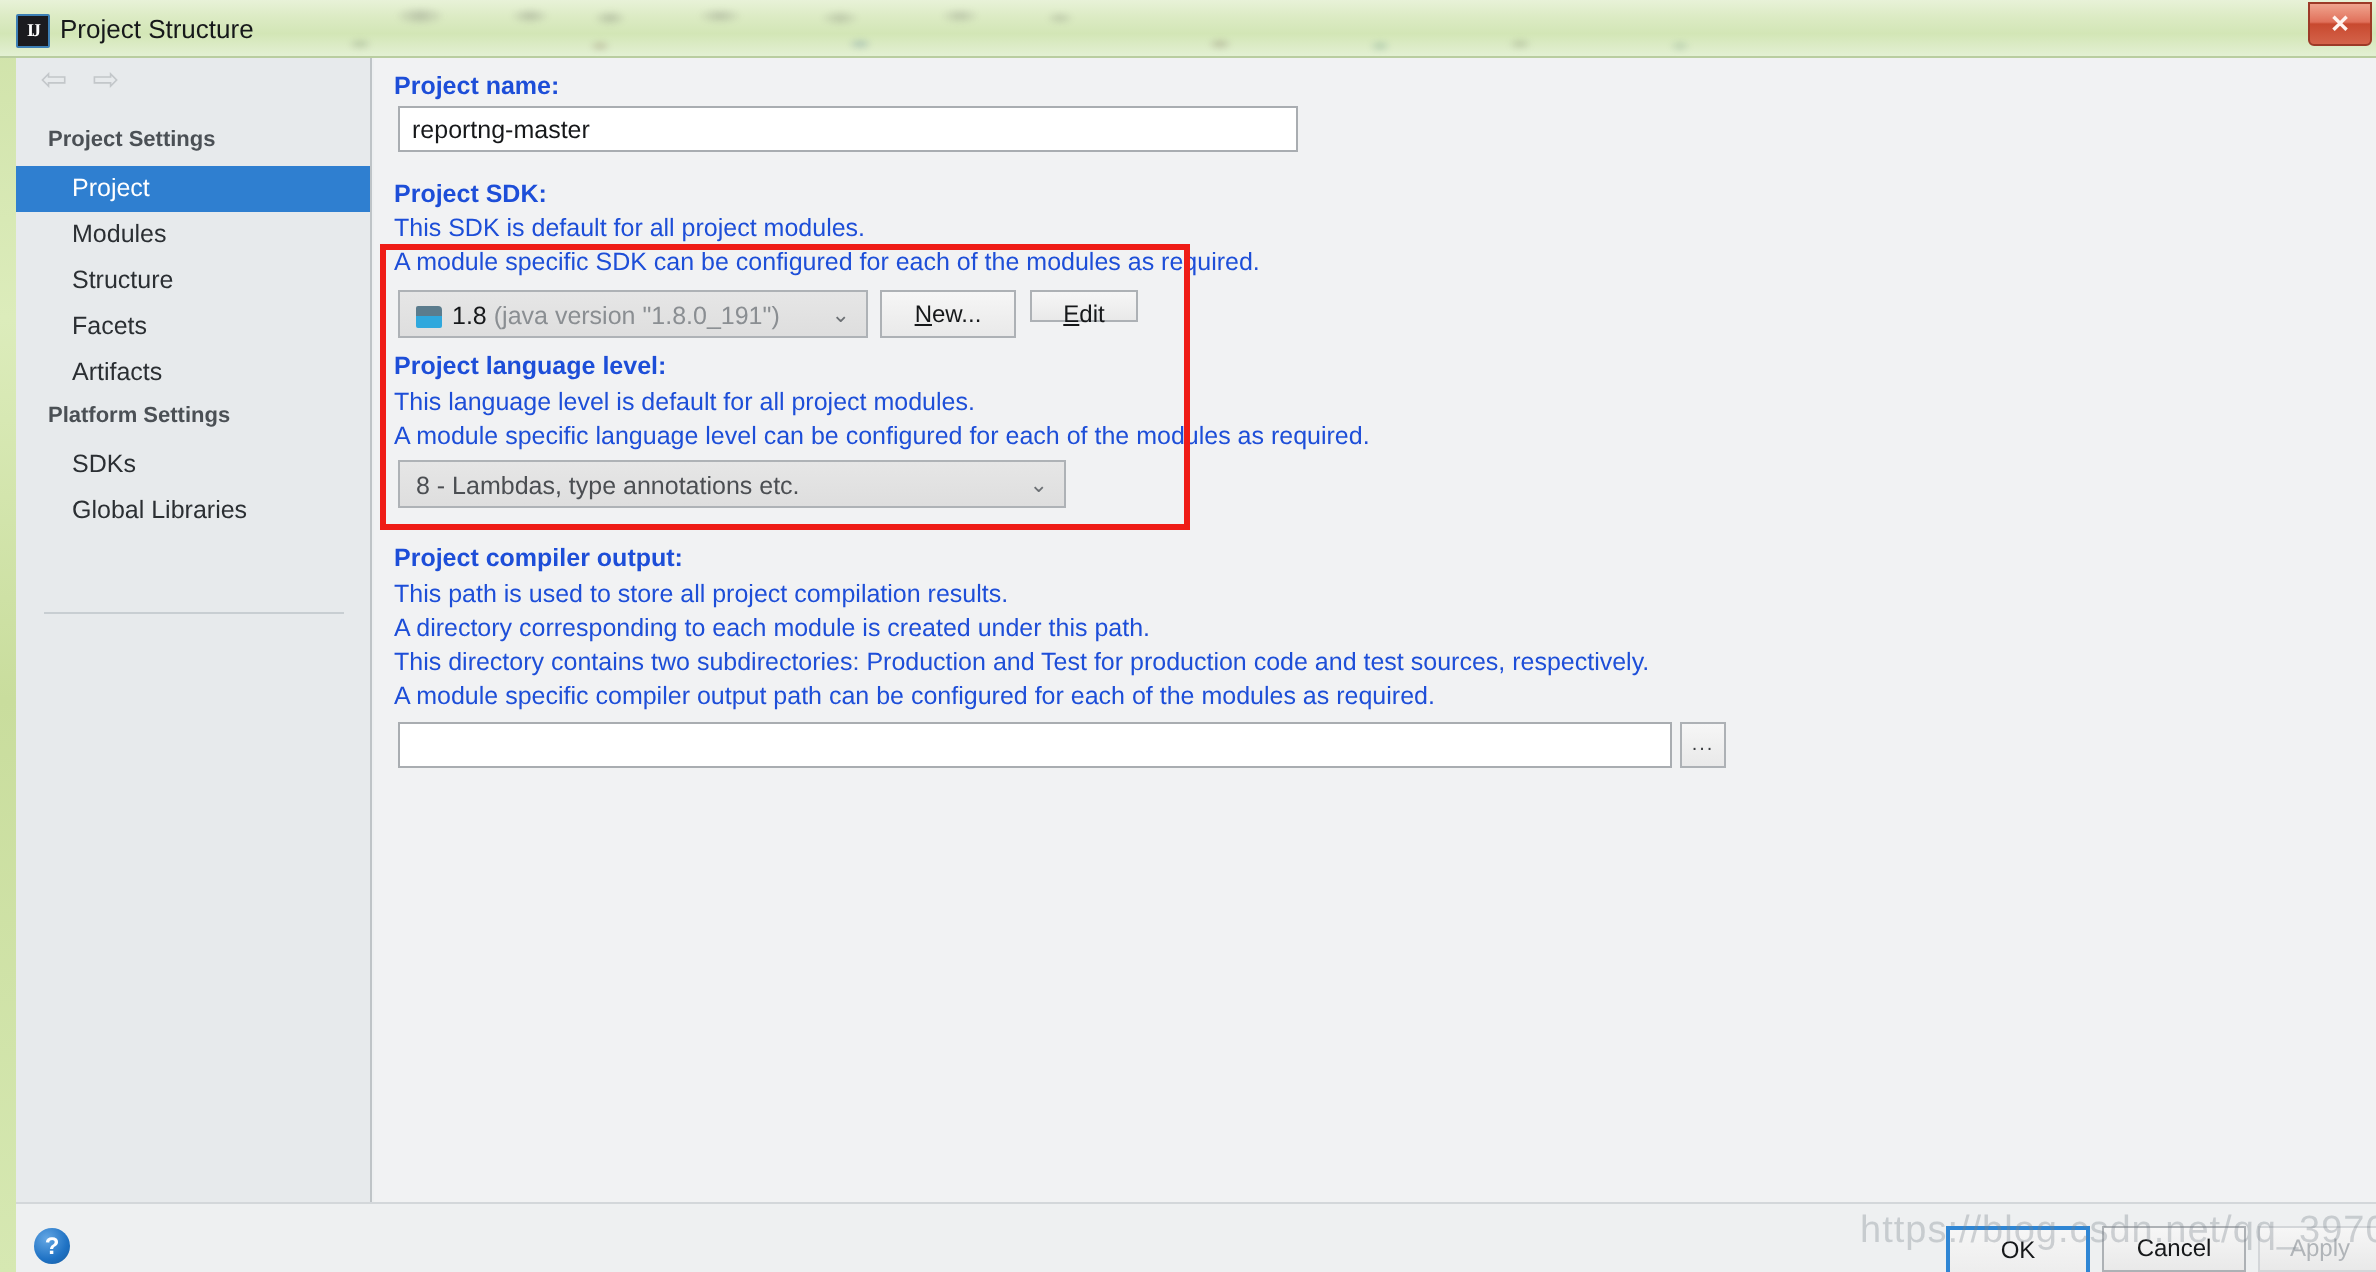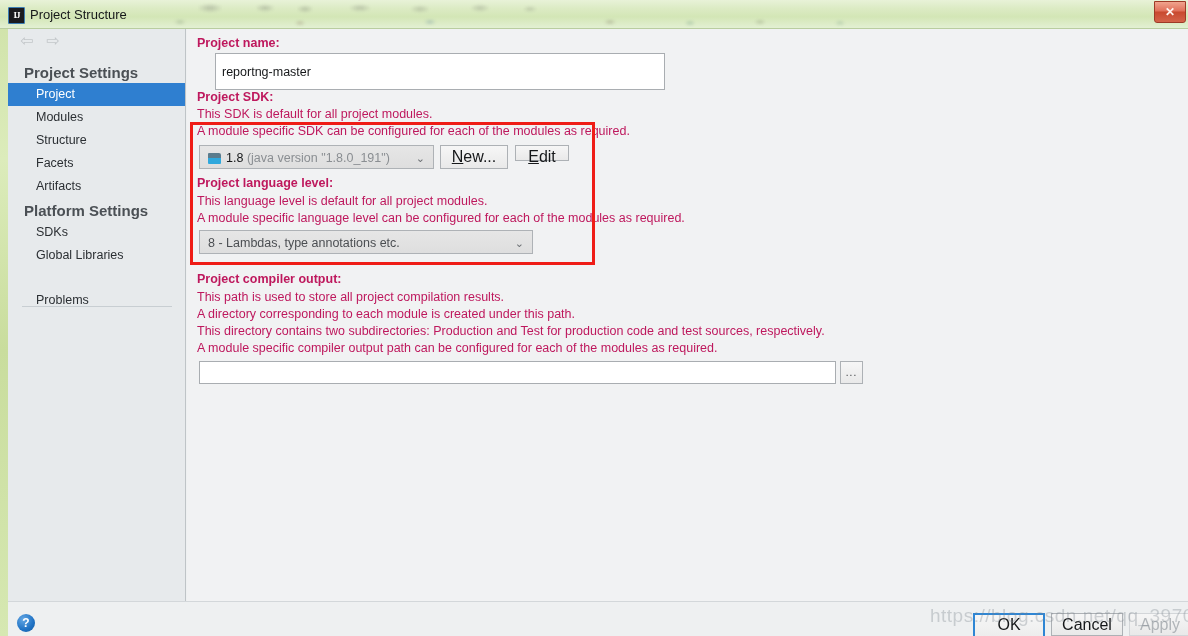--- a/index.html
+++ b/index.html
@@ -116,21 +116,21 @@
     line-height: 16px;
     text-align: center;
     cursor: default;
   }
   .nav-back  { left: 10px; }
   .nav-fwd   { left: 36px; }
 
   .group-head {
     position: absolute;
     left: 16px;
-    font-size: 15px;
+    font-size: 11px;
     font-weight: bold;
     color: #4b5055;
   }
   .side-item {
     position: absolute;
     left: 0;
     width: 177px;
     height: 23px;
     font-size: 12.5px;
     color: #2b2f33;
@@ -153,21 +153,21 @@
   
   .content {
     position: absolute;
     left: 187px; top: 29px;
     width: 1001px; height: 572px;
     background: #f1f2f3;
   }
   .lbl {
     position: absolute;
     font-size: 12.5px;
-    color: #be185d;
+    color: #1d4ed8;
   }
   .lbl.bold { font-weight: bold; }
 
   input.txt {
     position: absolute;
     box-sizing: border-box;
     border: 1px solid #a9adb1;
     background: #ffffff;
     font-family: "Liberation Sans", sans-serif;
     font-size: 12.5px;
@@ -215,21 +215,21 @@
     width: 13px; height: 6px;
     background: #2fa8dd; border-radius: 0 0 1px 1px;
   }
 
   .btn {
     position: absolute;
     box-sizing: border-box;
     border: 1px solid #adb1b5;
     background: linear-gradient(180deg,#f6f6f6 0%,#e9e9e9 100%);
     font-family: "Liberation Sans", sans-serif;
-    font-size: 16px;
+    font-size: 12px;
     color: #16181a;
     text-align: center;
     cursor: pointer;
   }
   .btn u { text-decoration: underline; }
   .btn.disabled { color: #b0b4b8; cursor: default; }
   .btn.focused {
     border: 2px solid #2f86d4;
   }
   .btn.browse {
@@ -309,27 +309,26 @@
     <div class="side-item" style="top:123px;">Facets</div>
     <div class="side-item" style="top:146px;">Artifacts</div>
 
     <div class="group-head" style="top:173px;">Platform Settings</div>
 
     <div class="side-item" style="top:192px;">SDKs</div>
     <div class="side-item" style="top:215px;">Global Libraries</div>
 
     <div class="side-sep"></div>
 
-    <div class="side-item" style="top:260px;">Problems</div>
   </div>
 
   <div class="content">
 
     <div class="lbl bold" style="left:10px; top:7px;">Project name:</div>
-    <input class="txt" style="left: 28px; top: 24px; width: 450px; height: 37px;" value="reportng-master">
+    <input class="txt" style="left: 12px; top: 24px; width: 450px; height: 23px;" value="reportng-master">
 
     <div class="lbl bold" style="left:10px; top:61px;">Project SDK:</div>
     <div class="lbl" style="left:10px; top:78px;">This SDK is default for all project modules.</div>
     <div class="lbl" style="left:10px; top:95px;">A module specific SDK can be configured for each of the modules as required.</div>
 
     <div class="combo" style="left:12px; top:116px; width:235px; height:24px;">
       <span class="sdk-icon">
         <span class="top"></span>
           <span class="bot"></span>
       </span>

